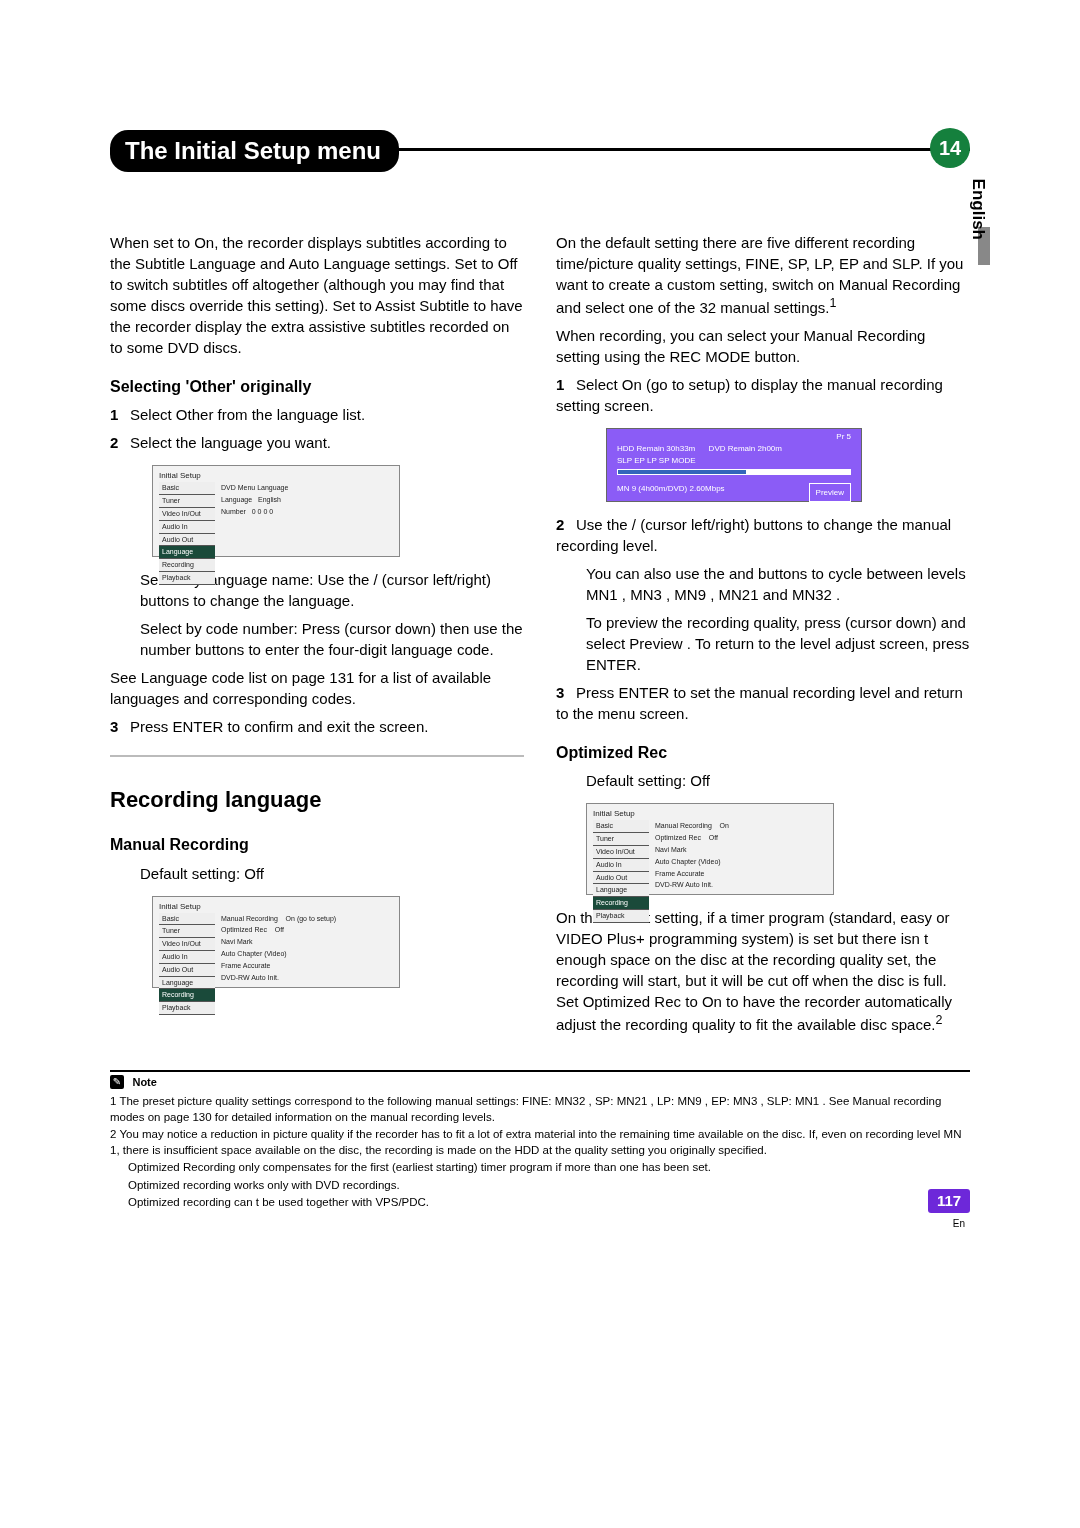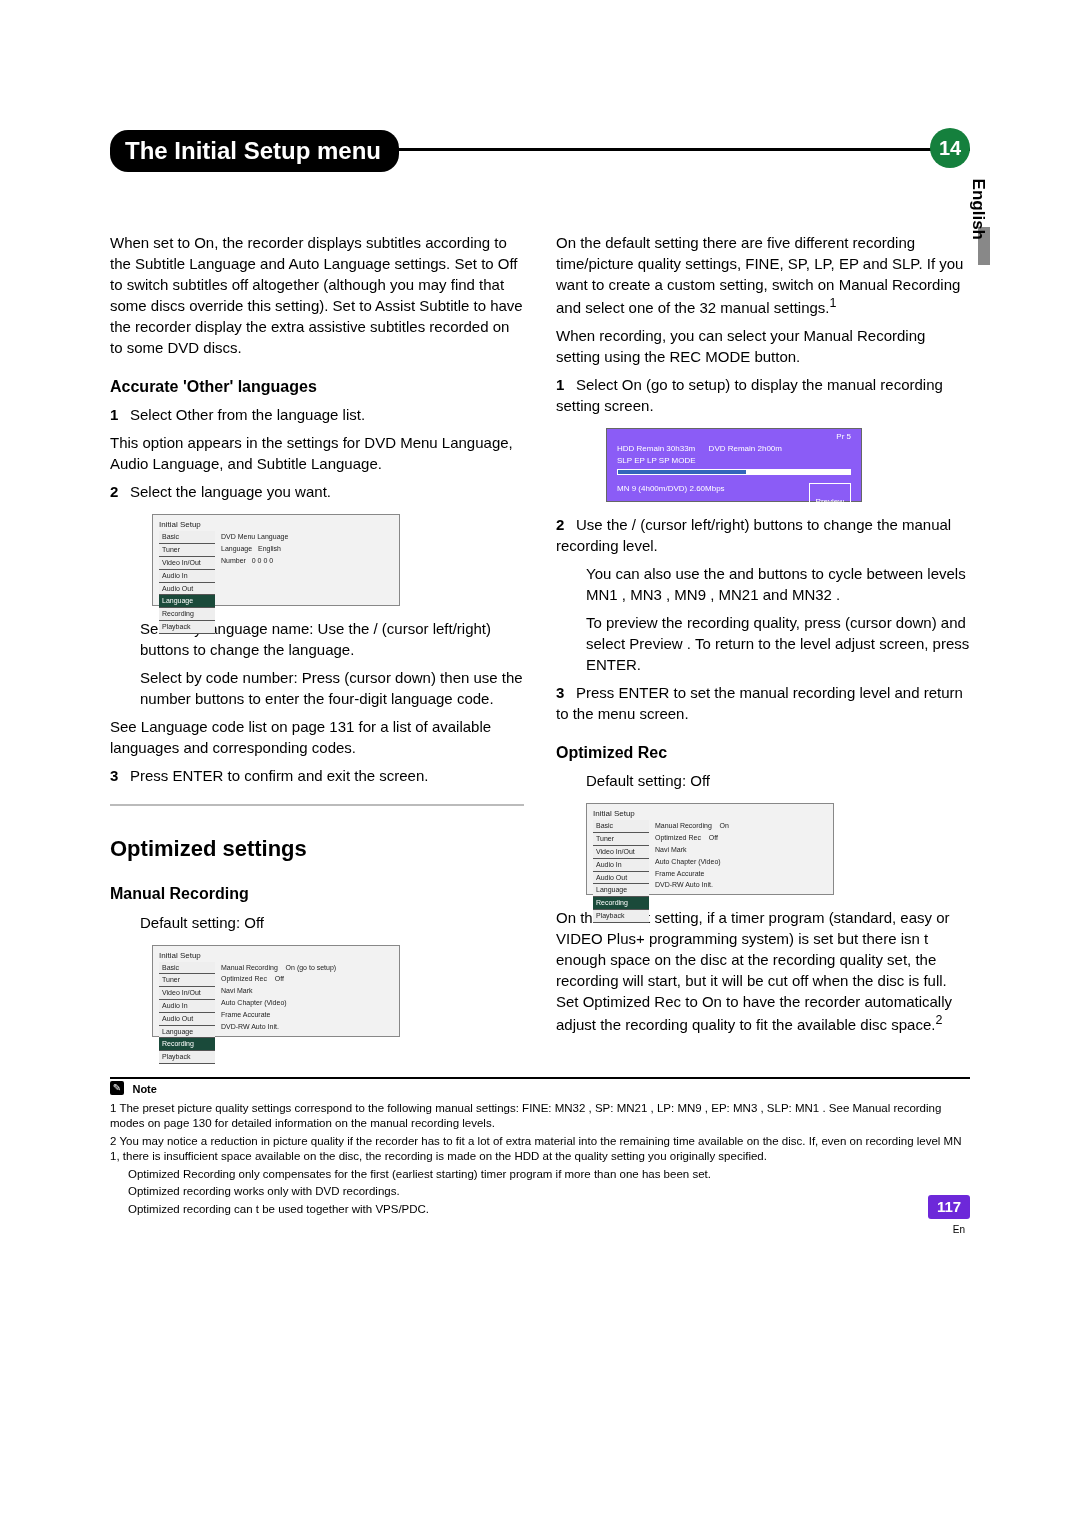--- a/index.html
+++ b/index.html
@@ -49,23 +49,22 @@
     <div class="header-line"></div>
     <span class="header-pill">The Initial Setup menu</span>
     <span class="header-circle">14</span>
   </div>
 
   <div class="columns">
 
     <div class="col">
       <p>When set to On, the recorder displays subtitles according to the Subtitle Language  and Auto Language  settings. Set to Off  to switch subtitles off altogether (although you may find that some discs override this setting). Set to Assist Subtitle  to have the recorder display the extra assistive subtitles recorded on to some DVD discs.</p>
 
-      <div class="subhead">Accurate 'Other' languages</div>
+      <div class="subhead">Selecting 'Other' originally</div>
       <p><span class="item-num">1</span><span>Select  Other  from the language list.</span></p>
-      <p>This option appears in the settings for DVD Menu Language, Audio Language, and Subtitle Language.</p>
       <p><span class="item-num">2</span><span>Select the language you want.</span></p>
 
       <div class="screenshot">
         <div class="hdr">Initial Setup</div>
         <div class="sidebar">
           <div>Basic</div>
           <div>Tuner</div>
           <div>Video In/Out</div>
           <div>Audio In</div>
           <div>Audio Out</div>
@@ -79,21 +78,21 @@
           <div><span>Number</span>&nbsp;&nbsp;&nbsp;<span>0 0 0 0</span></div>
         </div>
       </div>
 
       <p class="indent">Select by language name: Use the /     (cursor left/right) buttons to change the language.</p>
       <p class="indent">Select by code number: Press    (cursor down) then use the number buttons to enter the four-digit language code.</p>
       <p>See Language code list on page 131 for a list of available languages and corresponding codes.</p>
       <p><span class="item-num">3</span><span>Press ENTER to confirm and exit the screen.</span></p>
 
       <div class="rule-grey"></div>
-      <div class="section-title">Optimized settings</div>
+      <div class="section-title">Recording language</div>
       <div class="subhead">Manual Recording</div>
       <p class="indent-more">Default setting: Off</p>
 
       <div class="screenshot ss-rec">
         <div class="hdr">Initial Setup</div>
         <div class="sidebar">
           <div>Basic</div>
           <div>Tuner</div>
           <div>Video In/Out</div>
           <div>Audio In</div>
@@ -116,21 +115,21 @@
     <div class="col">
       <p><span>On the default setting there are five different recording time/picture quality settings,  FINE, SP, LP, EP and SLP. If you want to create a custom setting, switch on Manual Recording and select one of the 32 manual settings.</span><sup>1</sup></p>
       <p>When recording, you can select your Manual Recording setting using the REC MODE button.</p>
       <p><span class="item-num">1</span><span>Select  On (go to setup)  to display the manual recording setting screen.</span></p>
 
       <div class="ss-level">
         <div class="row" style="top:2px; text-align:right;">Pr 5</div>
         <div class="row" style="top:14px;"><span>HDD Remain    30h33m</span>&nbsp;&nbsp;&nbsp;&nbsp;&nbsp;&nbsp;<span>DVD Remain   2h00m</span></div>
         <div class="row" style="top:26px;">SLP EP      LP                 SP            MODE</div>
         <div class="row" style="top:40px; height:6px; background:linear-gradient(90deg,#36b 0%,#36b 55%,#fff 55%,#fff 100%); border:1px solid #fff;"></div>
-        <div class="row" style="top:54px;"><span>MN 9 (4h00m/DVD)  2.60Mbps</span><span style="float:right; border:1px solid #fff; padding:12px 6px;">Preview</span></div>
+        <div class="row" style="top:54px;"><span>MN 9 (4h00m/DVD)  2.60Mbps</span><span style="float:right; border:1px solid #fff; padding:3px 6px;">Preview</span></div>
       </div>
 
       <p><span class="item-num">2</span><span>Use the   /      (cursor left/right) buttons to change the manual recording level.</span></p>
       <p class="indent">You can also use the       and       buttons to cycle between levels MN1 , MN3 , MN9 , MN21  and MN32 .</p>
       <p class="indent">To preview the recording quality, press    (cursor down) and select Preview . To return to the level adjust screen, press ENTER.</p>
       <p><span class="item-num">3</span><span>Press ENTER to set the manual recording level and return to the menu screen.</span></p>
 
       <div class="subhead">Optimized Rec</div>
       <p class="indent-more">Default setting: Off</p>
 

